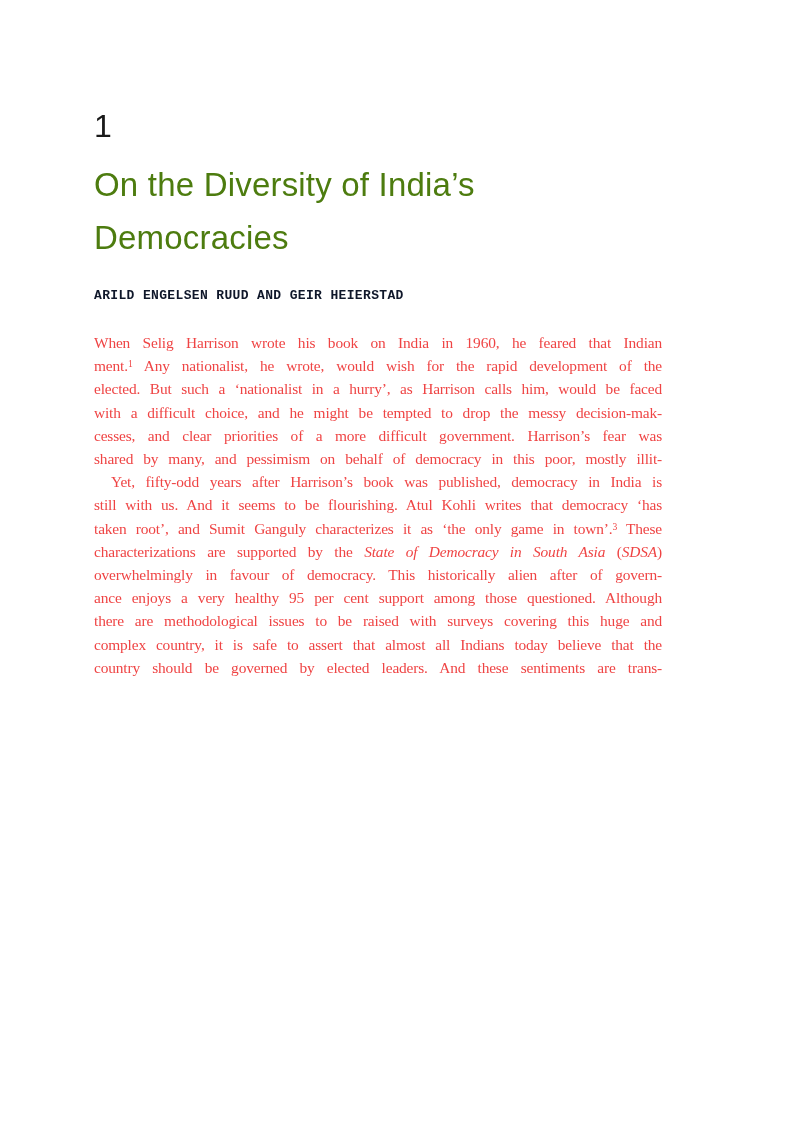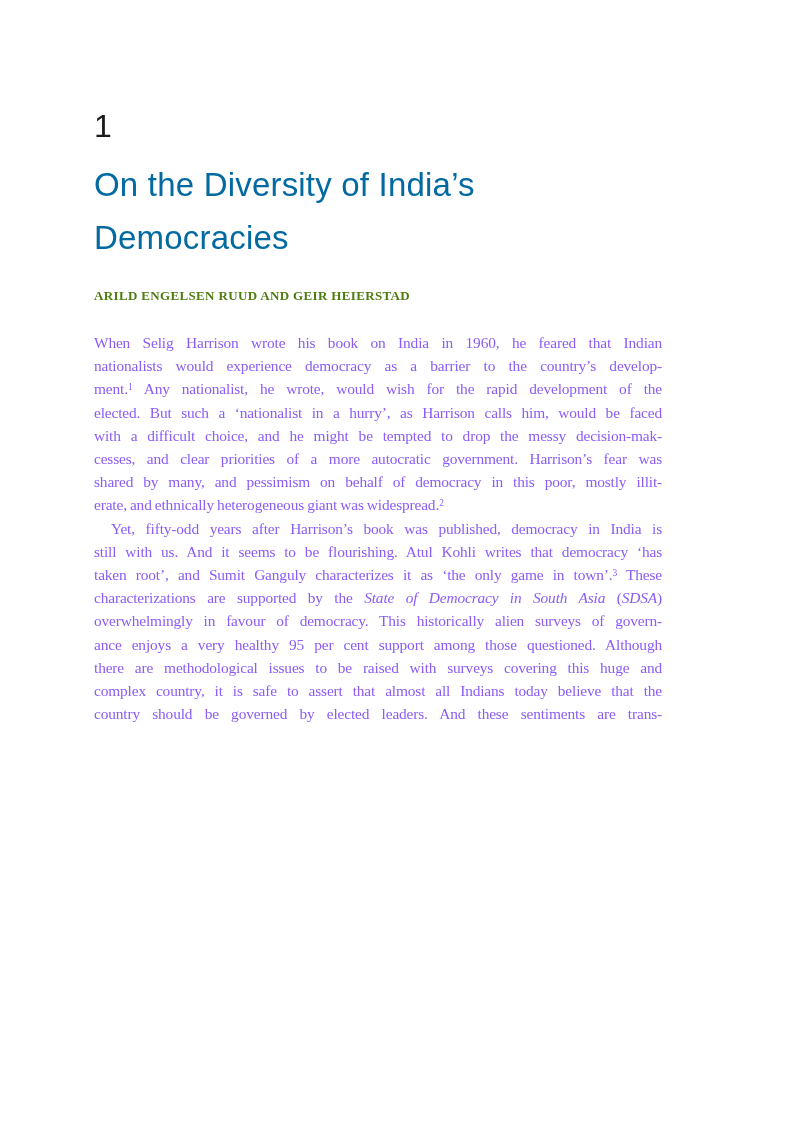--- a/index.html
+++ b/index.html
@@ -33,37 +33,37 @@
     margin: 0 0 12px 0;
     color: #1a1a1a;
   }
   .chapter-title {
     font-family: "Liberation Sans", sans-serif;
     font-size: 33px;
     font-weight: 400;
     line-height: 53px;
     letter-spacing: 0.2px;
     margin: 0 0 24px 0;
-    color: #0369a1;
+    color: #4d7c0f;
   }
   .authors {
-    font-family: Liberation Serif, serif;
+    font-family: Liberation Mono, monospace;
     font-size: 13px;
     font-weight: 700;
     letter-spacing: 0.35px;
     line-height: 16px;
     margin: 12px 0 27px 0;
-    color: #4d7c0f;
+    color: #0f172a;
   }
   .body-text {
     font-size: 15.4px;
     line-height: 23.2px;
     letter-spacing: -0.15px;
     word-spacing: -0.6px;
-    color: #8b5cf6;
+    color: #ef4444;
   }
   .para { margin: 0; }
   .line {
     text-align: justify;
     text-align-last: justify;
     min-height: 23.2px;
   }
   .line.last {
     text-align-last: left;
   }
@@ -82,34 +82,32 @@
 <body>
 
 <div class="page">
   <div class="content">
     <div class="chapter-number">1</div>
     <h1 class="chapter-title"><span>On the Diversity of India’s</span><br><span>Democracies</span></h1>
     <div class="authors">ARILD ENGELSEN RUUD AND GEIR HEIERSTAD</div>
     <div class="body-text">
         <div class="para">
           <div class="line">When Selig Harrison wrote his book on India in 1960, he feared that Indian</div>
-          <div class="line">nationalists would experience democracy as a barrier to the country’s develop-</div>
           <div class="line">ment.<sup>1</sup> Any nationalist, he wrote, would wish for the rapid development of the</div>
           <div class="line">elected. But such a ‘nationalist in a hurry’, as Harrison calls him, would be faced</div>
           <div class="line">with a difficult choice, and he might be tempted to drop the messy decision-mak-</div>
-          <div class="line">cesses, and clear priorities of a more autocratic government. Harrison’s fear was</div>
+          <div class="line">cesses, and clear priorities of a more difficult government. Harrison’s fear was</div>
           <div class="line">shared by many, and pessimism on behalf of democracy in this poor, mostly illit-</div>
-          <div class="line last">erate, and ethnically heterogeneous giant was widespread.<sup>2</sup></div>
         </div>
         <div class="para indent">
           <div class="line">Yet, fifty-odd years after Harrison’s book was published, democracy in India is</div>
           <div class="line">still with us. And it seems to be flourishing. Atul Kohli writes that democracy ‘has</div>
           <div class="line">taken root’, and Sumit Ganguly characterizes it as ‘the only game in town’.<sup>3</sup> These</div>
           <div class="line">characterizations are supported by the <em>State of Democracy in South Asia</em> (<em>SDSA</em>)</div>
-          <div class="line">overwhelmingly in favour of democracy. This historically alien surveys of govern-</div>
+          <div class="line">overwhelmingly in favour of democracy. This historically alien after of govern-</div>
           <div class="line">ance enjoys a very healthy 95 per cent support among those questioned. Although</div>
           <div class="line">there are methodological issues to be raised with surveys covering this huge and</div>
           <div class="line">complex country, it is safe to assert that almost all Indians today believe that the</div>
           <div class="line">country should be governed by elected leaders. And these sentiments are trans-</div>
         </div>
       </div>
   </div>
 </div>
 
 </body></html>

